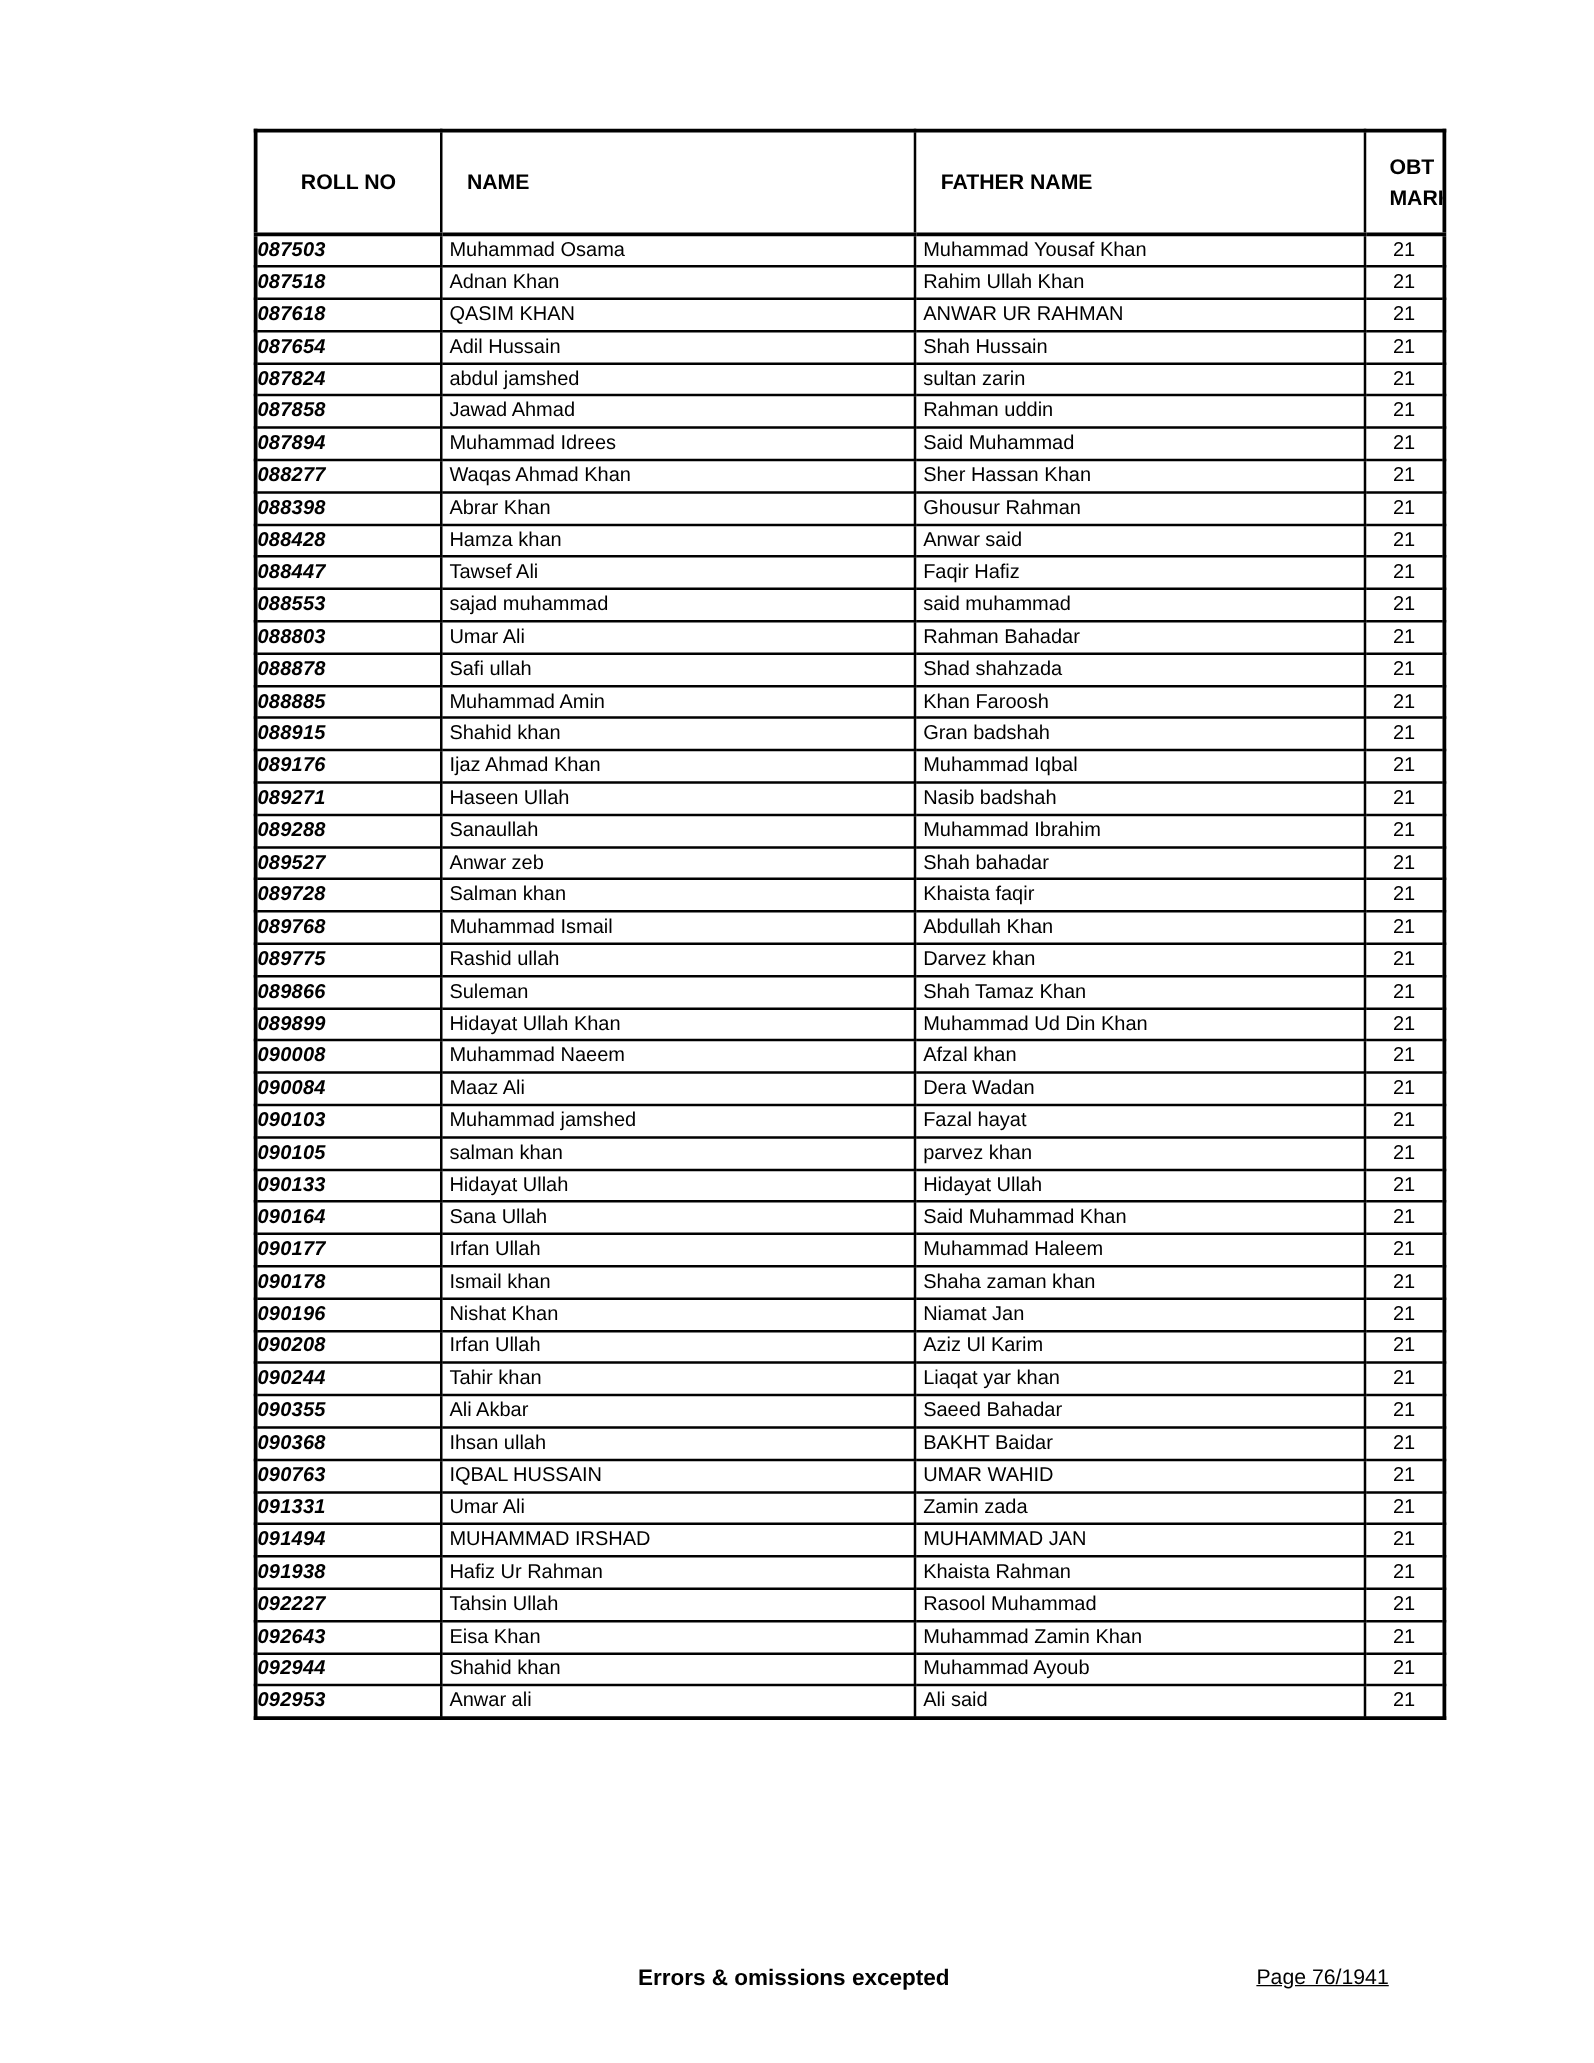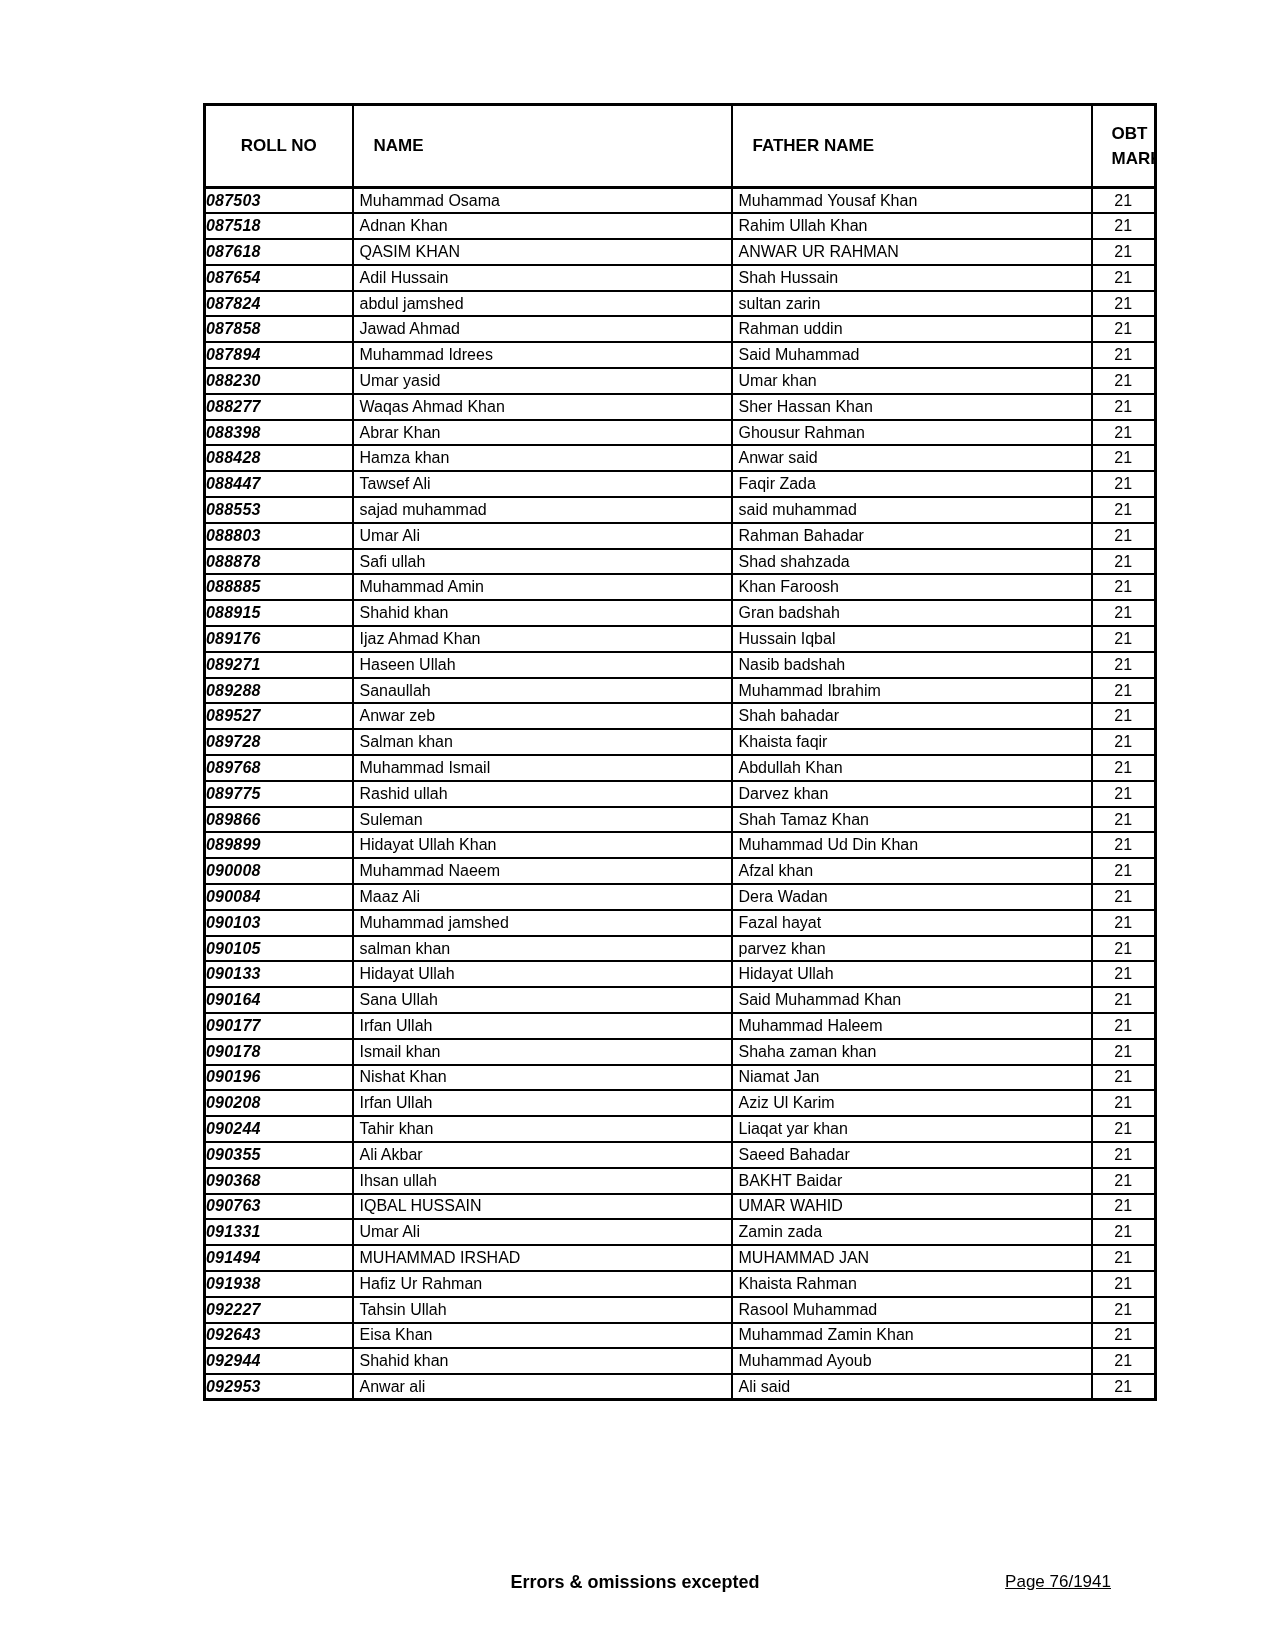--- a/index.html
+++ b/index.html
@@ -137,47 +137,41 @@
         <td class="cell-father-name">Rahman uddin</td>
         <td class="cell-obt-marks">21</td>
       </tr>
       <tr>
         <td class="cell-roll-no">087894</td>
         <td class="cell-name">Muhammad Idrees</td>
         <td class="cell-father-name">Said Muhammad</td>
         <td class="cell-obt-marks">21</td>
       </tr>
       <tr>
-        <td class="cell-roll-no">088230</td>
-        <td class="cell-name">Umar yasid</td>
-        <td class="cell-father-name">Umar khan</td>
-        <td class="cell-obt-marks">21</td>
-      </tr>
-      <tr>
         <td class="cell-roll-no">088277</td>
         <td class="cell-name">Waqas Ahmad Khan</td>
         <td class="cell-father-name">Sher Hassan Khan</td>
         <td class="cell-obt-marks">21</td>
       </tr>
       <tr>
         <td class="cell-roll-no">088398</td>
         <td class="cell-name">Abrar Khan</td>
         <td class="cell-father-name">Ghousur Rahman</td>
         <td class="cell-obt-marks">21</td>
       </tr>
       <tr>
         <td class="cell-roll-no">088428</td>
         <td class="cell-name">Hamza khan</td>
         <td class="cell-father-name">Anwar said</td>
         <td class="cell-obt-marks">21</td>
       </tr>
       <tr>
         <td class="cell-roll-no">088447</td>
         <td class="cell-name">Tawsef Ali</td>
-        <td class="cell-father-name">Faqir Zada</td>
+        <td class="cell-father-name">Faqir Hafiz</td>
         <td class="cell-obt-marks">21</td>
       </tr>
       <tr>
         <td class="cell-roll-no">088553</td>
         <td class="cell-name">sajad muhammad</td>
         <td class="cell-father-name">said muhammad</td>
         <td class="cell-obt-marks">21</td>
       </tr>
       <tr>
         <td class="cell-roll-no">088803</td>
@@ -199,21 +193,21 @@
       </tr>
       <tr>
         <td class="cell-roll-no">088915</td>
         <td class="cell-name">Shahid khan</td>
         <td class="cell-father-name">Gran badshah</td>
         <td class="cell-obt-marks">21</td>
       </tr>
       <tr>
         <td class="cell-roll-no">089176</td>
         <td class="cell-name">Ijaz Ahmad Khan</td>
-        <td class="cell-father-name">Hussain Iqbal</td>
+        <td class="cell-father-name">Muhammad Iqbal</td>
         <td class="cell-obt-marks">21</td>
       </tr>
       <tr>
         <td class="cell-roll-no">089271</td>
         <td class="cell-name">Haseen Ullah</td>
         <td class="cell-father-name">Nasib badshah</td>
         <td class="cell-obt-marks">21</td>
       </tr>
       <tr>
         <td class="cell-roll-no">089288</td>

